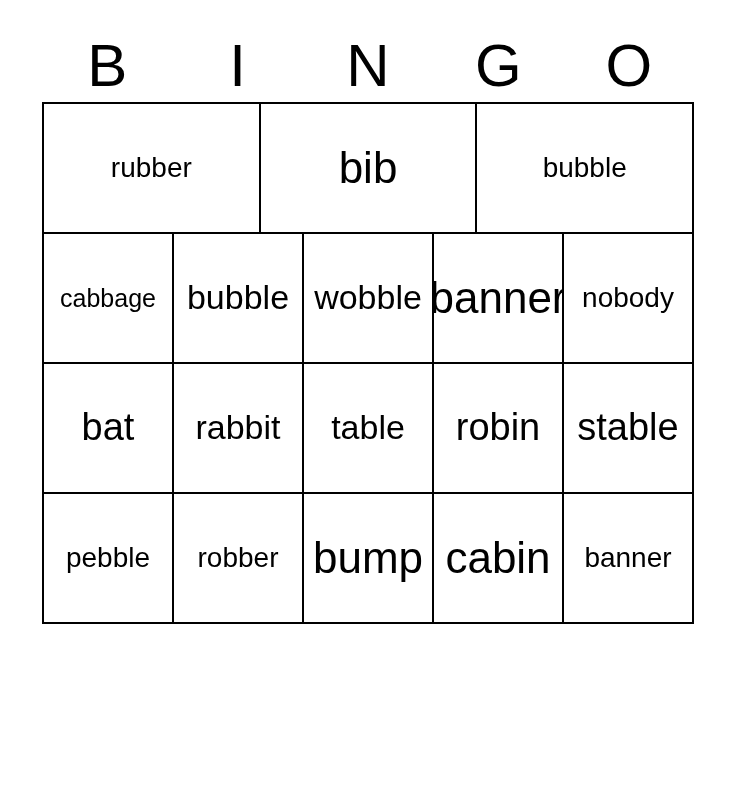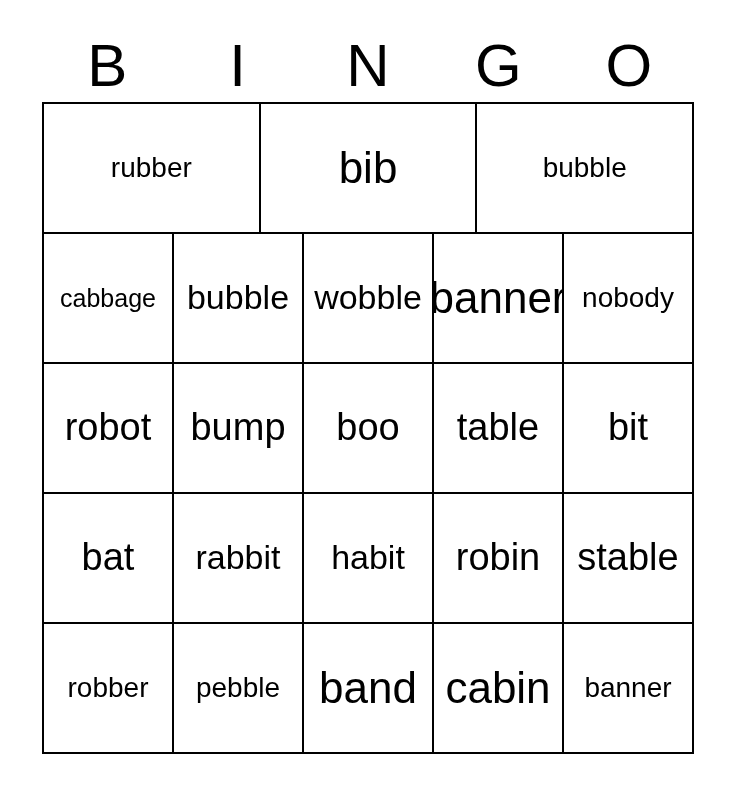--- a/index.html
+++ b/index.html
@@ -106,65 +106,48 @@
           <span>wobble</span>
         </div>
       <div class="cell fs-xl">
           <span>banner</span>
         </div>
       <div class="cell fs-sm">
           <span>nobody</span>
         </div>
     </div>
 
-    <div class="grid-row">
-      <div class="cell fs-lg">
-          <span>robot</span>
-        </div>
-      <div class="cell fs-lg">
-          <span>bump</span>
-        </div>
-      <div class="cell fs-lg">
-          <span>boo</span>
-        </div>
-      <div class="cell fs-lg">
-          <span>table</span>
-        </div>
-      <div class="cell fs-lg">
-          <span>bit</span>
-        </div>
-    </div>
 
     <div class="grid-row">
       <div class="cell fs-lg">
           <span>bat</span>
         </div>
       <div class="cell fs-md">
           <span>rabbit</span>
         </div>
       <div class="cell fs-md">
-          <span>habit</span>
+          <span>table</span>
         </div>
       <div class="cell fs-lg">
           <span>robin</span>
         </div>
       <div class="cell fs-lg">
           <span>stable</span>
         </div>
     </div>
 
     <div class="grid-row">
       <div class="cell fs-sm">
+          <span>pebble</span>
+        </div>
+      <div class="cell fs-sm">
           <span>robber</span>
         </div>
-      <div class="cell fs-sm">
-          <span>pebble</span>
-        </div>
       <div class="cell fs-xl">
-          <span>band</span>
+          <span>bump</span>
         </div>
       <div class="cell fs-xl">
           <span>cabin</span>
         </div>
       <div class="cell fs-sm">
           <span>banner</span>
         </div>
     </div>
 
   </div>

